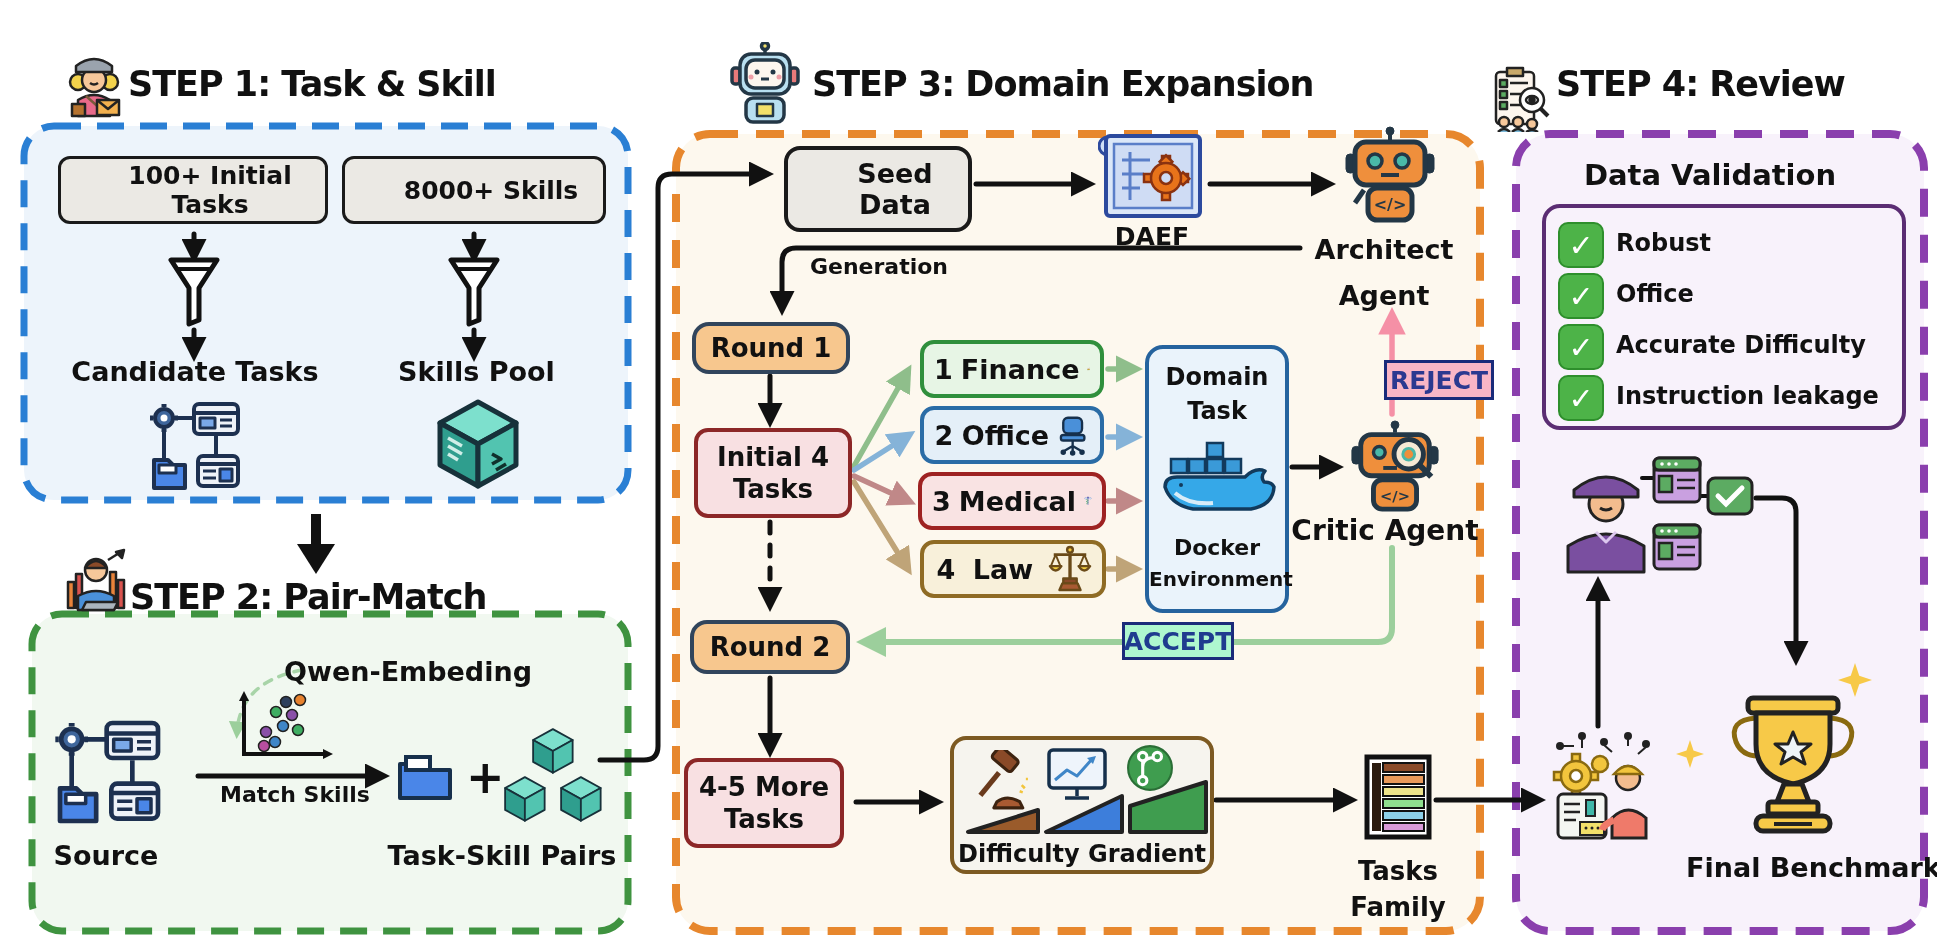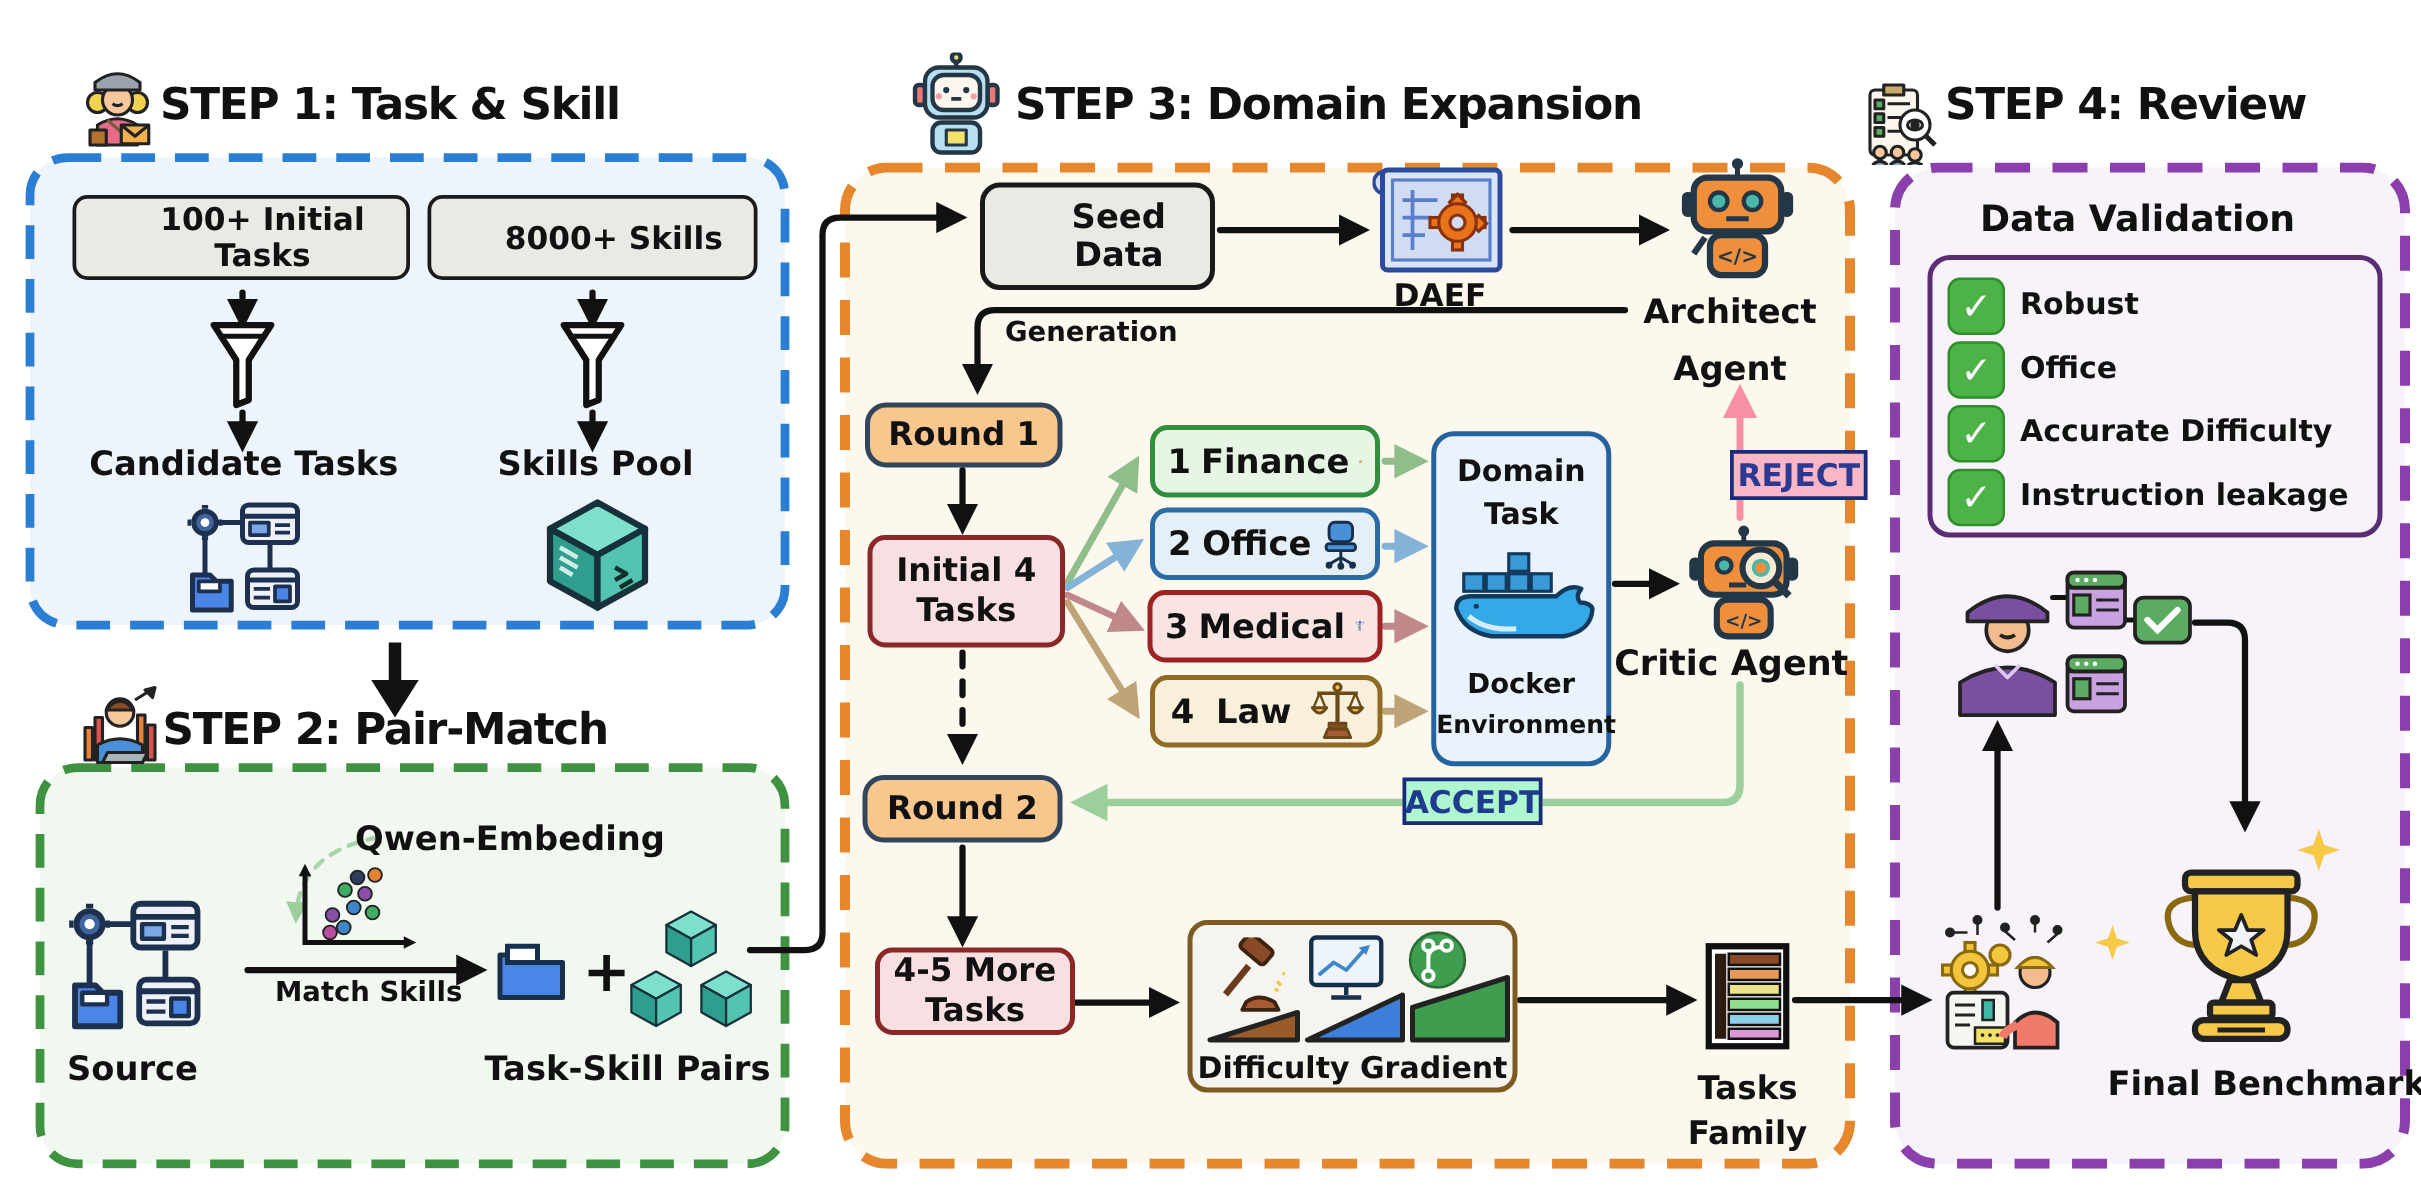--- a/index.html
+++ b/index.html
@@ -131,21 +131,21 @@
       <rect x="44" y="24" width="6" height="36" fill="#e8833a"></rect>
         <rect x="52" y="32" width="6" height="28" fill="#d9534f"></rect>
       <path d="M42 12 L58 2" fill="none"></path>
         <polygon points="58,2 50,4 56,10" fill="#222"></polygon>
       <circle cx="30" cy="22" r="11" fill="#f6c79a"></circle>
       <path d="M19 20 Q30 6 41 20 Z" fill="#8a4a28"></path>
       <path d="M12 62 V48 Q30 38 48 48 V62 Z" fill="#4a90d9"></path>
       <path d="M16 62 L48 62 L52 54 L20 54 Z" fill="#aab4bd"></path>
     </g>
   </svg>
-  <div class="node ttl" style="left:130px;top:564px">STEP 2: Pair-Match</div>
+  <div class="node ttl" style="left:130px;top:577px">STEP 2: Pair-Match</div>
 
   <svg class="node" style="left:728px;top:42px" width="74" height="82" viewBox="0 0 74 82">
     <g stroke="#233746" stroke-width="3.5" stroke-linejoin="round">
       <path d="M37 12 V4" fill="none"></path>
         <circle cx="37" cy="4" r="3.5" fill="#f2e06a"></circle>
       <rect x="4" y="26" width="8" height="16" rx="3" fill="#e87a7a"></rect>
       <rect x="62" y="26" width="8" height="16" rx="3" fill="#e87a7a"></rect>
       <rect x="12" y="12" width="50" height="40" rx="11" fill="#b8dff0"></rect>
       <rect x="18" y="18" width="38" height="28" rx="9" fill="#fdf6ee"></rect>
       <circle cx="29" cy="30" r="2.5" fill="#233746" stroke="none"></circle>
@@ -329,21 +329,21 @@
         <circle cx="58" cy="35" r="7" fill="#4ab8a8" stroke-width="3.5"></circle>
       <path d="M37 49 H55" stroke-width="4" fill="none"></path>
       <path d="M20 64 l-9 13" stroke-width="5" fill="none"></path>
       <rect x="24" y="62" width="44" height="32" rx="9" fill="#ef8f3c" stroke-width="5"></rect>
       <text x="46" y="84" text-anchor="middle" font-family="DejaVu Sans,sans-serif" font-size="16" font-weight="700" fill="#233746" stroke="none">&lt;/&gt;</text>
     </g>
   </svg>
   <div class="node lbl" style="left:1306px;top:234px;width:156px;font-size:27px">Architect</div>
   <div class="node lbl" style="left:1306px;top:280px;width:156px;font-size:27px">Agent</div>
 
-  <div class="node lbl" style="left:798px;top:254px;width:150px;font-size:22px;text-align:center">Generation</div>
+  <div class="node lbl" style="left:798px;top:254px;width:150px;font-size:22px;text-align:right">Generation</div>
 
   <div class="node box round" style="left:692px;top:322px;width:158px;height:52px">Round 1</div>
 
   <div class="node box pinkbox" style="left:694px;top:428px;width:158px;height:90px">
     <span>Initial 4</span>
     <span>Tasks</span>
   </div>
 
   <div class="drow" style="left:920px;top:340px;width:184px;height:58px;background:#e7f5e5;border:4px solid #2f8f3c">
     <span class="dnum">1</span>
@@ -441,21 +441,21 @@
       <rect x="26" y="62" width="44" height="30" rx="9" fill="#ef8f3c" stroke-width="5"></rect>
       <text x="48" y="84" text-anchor="middle" font-family="DejaVu Sans,sans-serif" font-size="15" font-weight="700" fill="#233746" stroke="none">&lt;/&gt;</text>
     </g>
   </svg>
   <div class="node lbl" style="left:1290px;top:514px;width:190px;font-size:28px">Critic Agent</div>
 
   <div class="badge" style="left:1074px;top:622px;width:112px;height:38px;background:#aef7cf;color:#1f3b8f;z-index:3">ACCEPT</div>
 
   <div class="node box round" style="left:690px;top:620px;width:160px;height:54px">Round 2</div>
 
-  <div class="node box pinkbox" style="left:700px;top:758px;width:160px;height:70px">
+  <div class="node box pinkbox" style="left:684px;top:758px;width:160px;height:90px">
     <span>4-5 More</span>
     <span>Tasks</span>
   </div>
 
   <div class="node" style="left:950px;top:736px;width:264px;height:138px;background:#f6f4ee;border:4px solid #7d5a22;border-radius:16px">
     <svg style="position:absolute;left:14px;top:10px" width="62" height="62" viewBox="0 0 60 60">
       <g stroke="#3d2310" stroke-width="3" stroke-linejoin="round">
         <rect x="24" y="2" width="24" height="14" rx="3" fill="#8a4a28" transform="rotate(40 36 9)"></rect>
         <path d="M30 22 L12 44" stroke="#6a3a1c" stroke-width="5" fill="none"></path>
         <path d="M28 50 Q38 43 50 50 L53 56 H25 Z" fill="#a85a32"></path>

